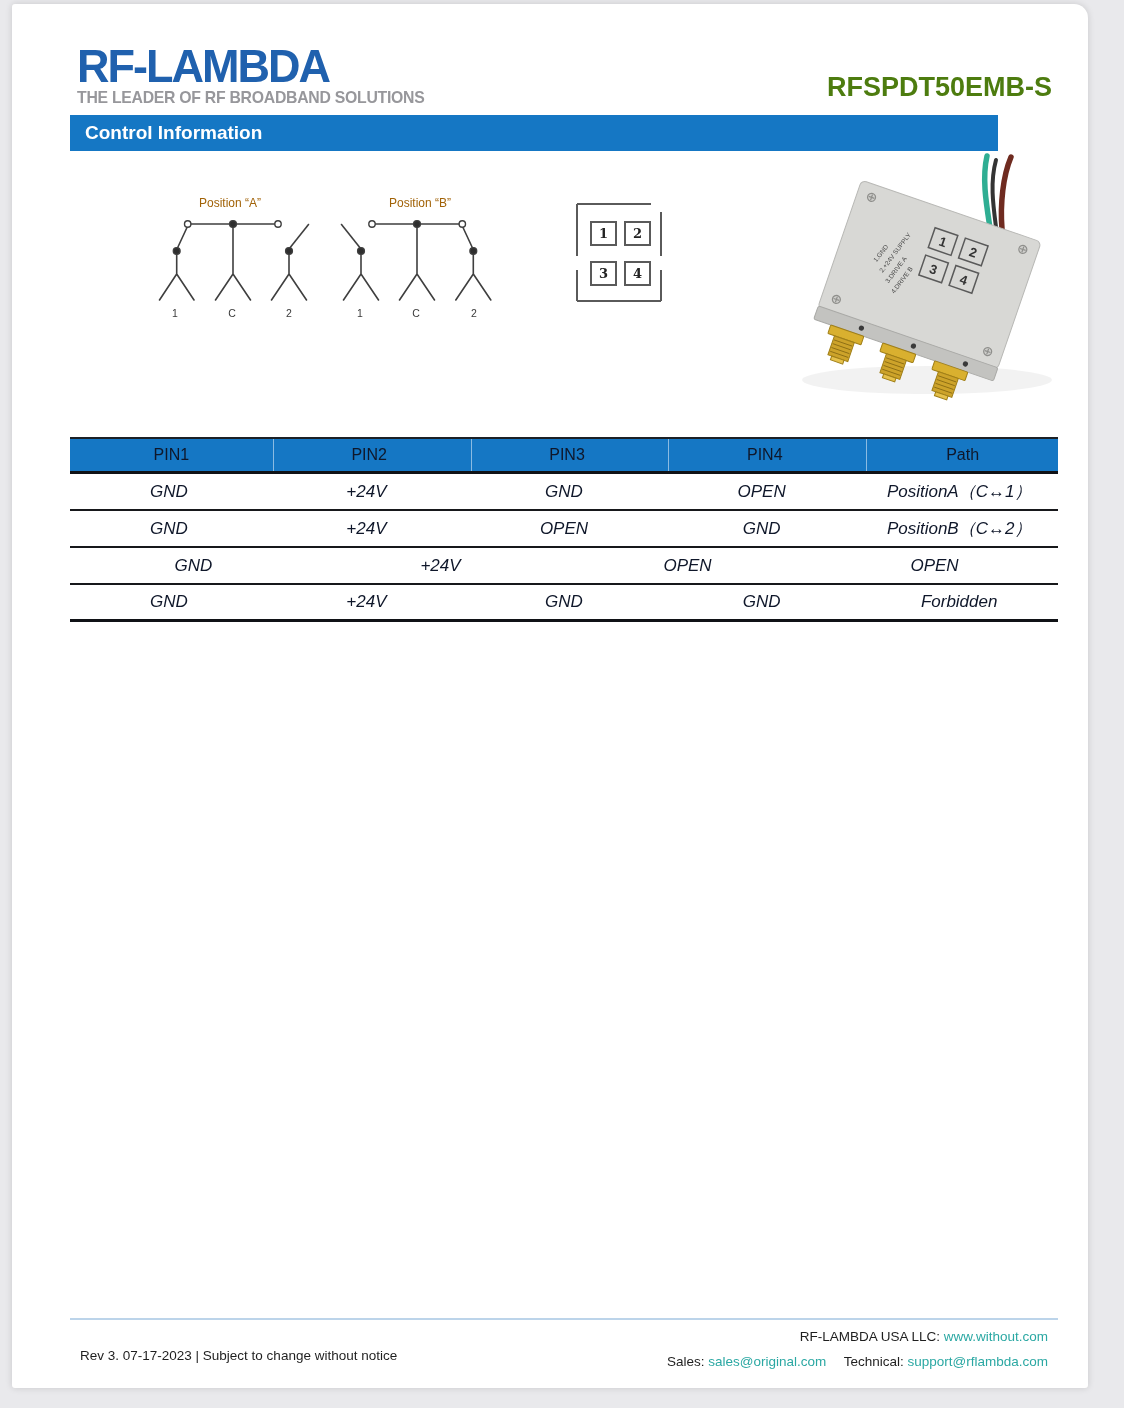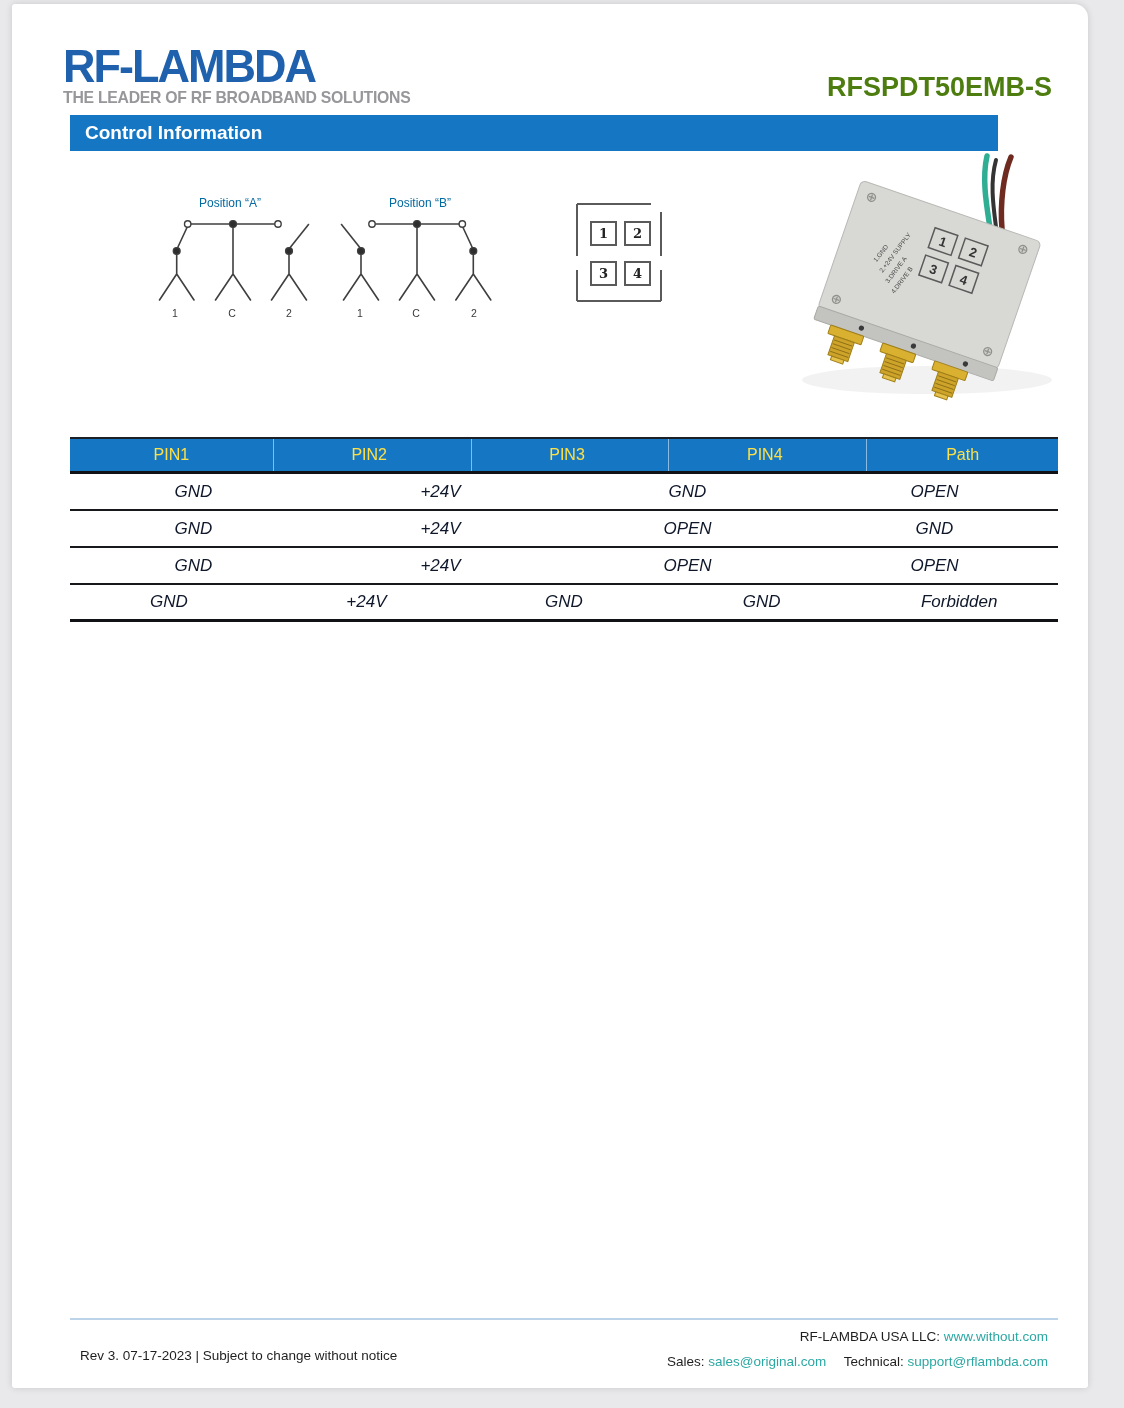--- a/index.html
+++ b/index.html
@@ -11,21 +11,21 @@
     overflow:hidden;
   }
   .page {
     position:absolute; left:12px; top:4px;
     width:1076px; height:1384px;
     background:#ffffff;
     border-radius:3px 14px 3px 3px;
     box-shadow:0 0 7px rgba(0,0,0,.14);
   }
   
-  .logo-block { position:absolute; left:51px; top:38px; }
+  .logo-block { position:absolute; left:65px; top:38px; }
   .logo-title {
     font-size:45px; font-weight:800; letter-spacing:-2px;
     color:#2061ae; line-height:1.0;
     transform:scaleY(1.04); transform-origin:left top;
   }
   .logo-tagline {
     font-size:17px; font-weight:700; letter-spacing:-0.3px;
     color:#97979b; margin-top:1px;
     transform:scaleX(0.93); transform-origin:left top;
     white-space:nowrap;
@@ -37,39 +37,39 @@
   }
   .section-banner {
     position:absolute; left:58px; top:111px; width:928px; height:36px;
     background:#1577c4; color:#ffffff;
     font-size:19px; font-weight:700; line-height:36px;
     padding-left:15px;
   }
   
   .diag-label {
     position:absolute; top:192px; width:170px; text-align:center;
-    font-size:12px; color:#0369a1;
+    font-size:12px; color:#a16207;
   }
   .diag-label.a { left:133px; }
   .diag-label.b { left:323px; }
   .diag-svg { position:absolute; top:207px; width:170px; height:112px; }
   .diag-svg.a { left:133px; }
   .diag-svg.b { left:323px; }
   .pinbox-svg { position:absolute; left:557px; top:192px; width:100px; height:115px; }
   .photo-svg { position:absolute; left:765px; top:148px; width:310px; height:255px; }
   
   .pin-table { position:absolute; left:58px; top:433px; width:988px; }
   .pt-header {
     display:flex; height:37px;
     background:#1577c4;
     border-top:2px solid #1b2026;
     border-bottom:3px solid #101216;
   }
   .pt-header .pt-cell {
-    flex:1; color:#fde047; font-size:16px;
+    flex:1; color:#0f172a; font-size:16px;
     display:flex; align-items:center; justify-content:center;
     border-left:1px solid rgba(255,255,255,.5);
     margin-left:6px;
   }
   .pt-header .pt-cell:first-child { border-left:none; }
   .pt-row {
     display:flex; height:37px;
     border-bottom:2px solid #17181b;
   }
   .pt-row:last-child { border-bottom:3px solid #101216; }
@@ -260,26 +260,28 @@
       <div class="pt-cell">PIN2</div>
       <div class="pt-cell">PIN3</div>
       <div class="pt-cell">PIN4</div>
       <div class="pt-cell">Path</div>
     </div>
     <div class="pt-row">
       <div class="pt-cell">GND</div>
       <div class="pt-cell">+24V</div>
       <div class="pt-cell">GND</div>
       <div class="pt-cell">OPEN</div>
+      <div class="pt-cell">PositionA（C↔1）</div>
     </div>
     <div class="pt-row">
       <div class="pt-cell">GND</div>
       <div class="pt-cell">+24V</div>
       <div class="pt-cell">OPEN</div>
       <div class="pt-cell">GND</div>
+      <div class="pt-cell">PositionB（C↔2）</div>
     </div>
     <div class="pt-row">
       <div class="pt-cell">GND</div>
       <div class="pt-cell">+24V</div>
       <div class="pt-cell">OPEN</div>
       <div class="pt-cell">OPEN</div>
     </div>
     <div class="pt-row">
       <div class="pt-cell">GND</div>
       <div class="pt-cell">+24V</div>

